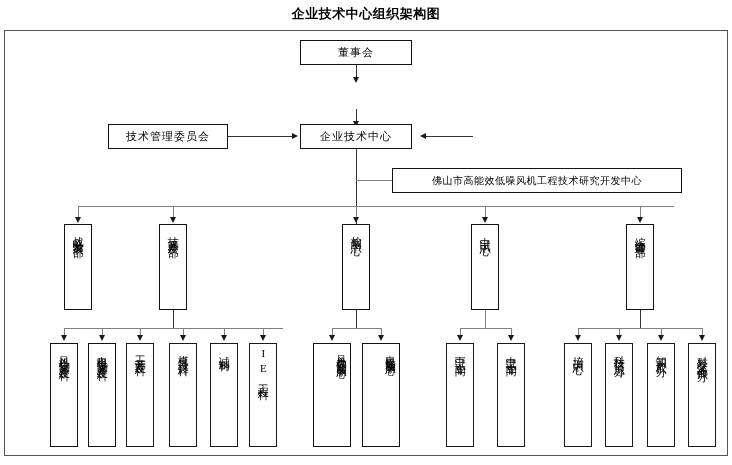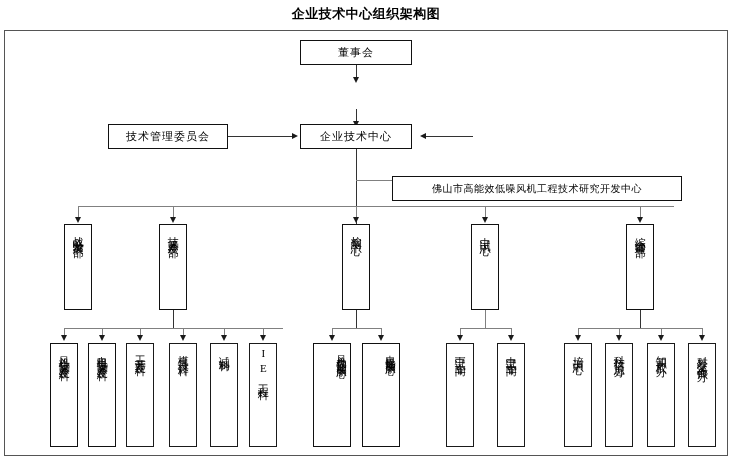--- a/index.html
+++ b/index.html
@@ -46,21 +46,21 @@
     z-index:5;
   }
   .node.heavy{ border:1.5px solid #111; }
   
   .node.h{
     font-size:11px;
     letter-spacing:1px;
     padding:0 16px;
     white-space:nowrap;
   }
-  .node.h.small{ font-size:10px; letter-spacing:0.5px;margin-top:8px; }
+  .node.h.small{ font-size:10px; letter-spacing:0.5px; }
   
   .node.v{
     writing-mode:vertical-rl;
     text-orientation:upright;
     letter-spacing:2.5px;
     font-size:11px;
     padding:3px 0;
     align-items:center;
     justify-content:flex-start;
   }

